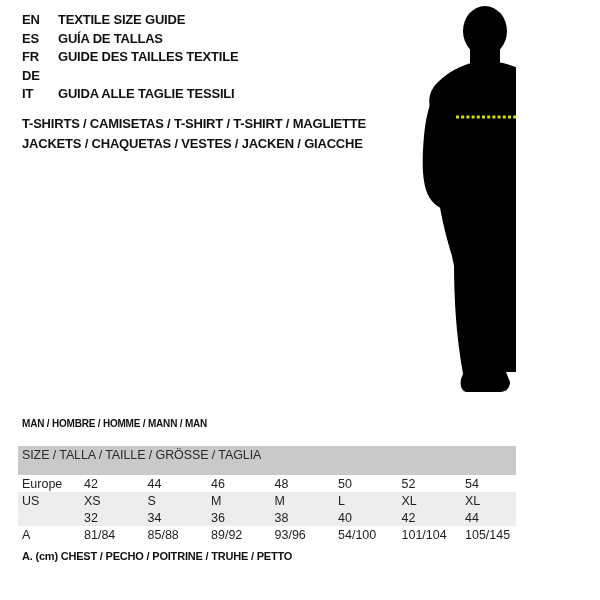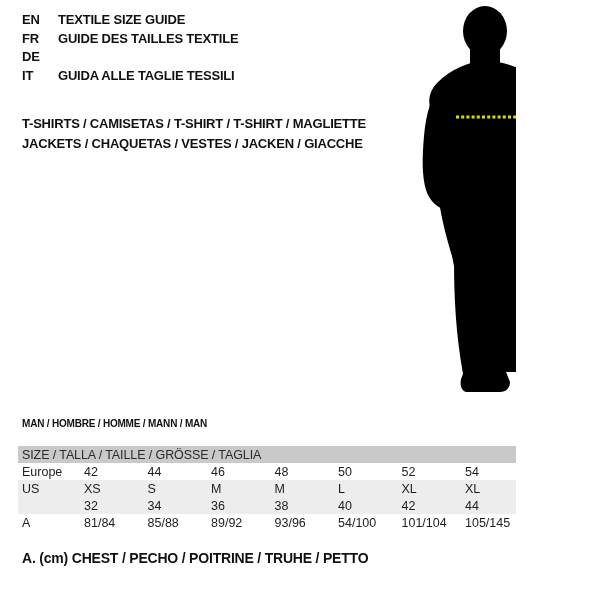--- a/index.html
+++ b/index.html
@@ -12,35 +12,39 @@
   .lang-row{display:flex;font-size:13px;font-weight:700;line-height:18.6px;letter-spacing:-0.2px;white-space:nowrap;}
   .lang-code{width:36px;flex:0 0 36px;}
   
   .cat-list{position:absolute;left:22px;top:114px;font-size:13px;font-weight:700;line-height:19.5px;letter-spacing:-0.2px;white-space:nowrap;}
   
   .figure{position:absolute;left:410px;top:4px;width:170px;height:400px;}
   
   .section-title{position:absolute;left:22px;top:418px;font-size:10px;font-weight:700;letter-spacing:-0.2px;white-space:nowrap;}
   
   .size-table{position:absolute;left:18px;top:446px;width:574px;border-collapse:collapse;table-layout:fixed;font-size:12.5px;}
-  .size-table thead td{height:17px;padding:0 0 0 4px;font-weight:400;color:#2b2b2b;letter-spacing:-0.1px;}
+  .size-table thead td{height:17px;padding:0 0 12px 4px;font-weight:400;color:#2b2b2b;letter-spacing:-0.1px;}
   .size-table tbody td{height:17px;padding:0;color:#1d1d1d;}
   .size-table td.row-label{text-align:left;padding-left:4px;color:#222;}
   
-  .footnote{position:absolute;left:22px;top:550px;font-size:14px;font-weight:700;letter-spacing:-0.2px;white-space:nowrap;}
+  .footnote{position:absolute;left:22px;top:550px;font-size:11px;font-weight:700;letter-spacing:-0.2px;white-space:nowrap;}
 </style>
 </head>
 <body>
 
 <div class="page">
 
   <div class="lang-list">
       <div class="lang-row">
         <span class="lang-code">EN</span>
         <span class="lang-title">TEXTILE SIZE GUIDE</span>
+      </div>
+      <div class="lang-row">
+        <span class="lang-code">ES</span>
+        <span class="lang-title">GUÍA DE TALLAS</span>
       </div>
       <div class="lang-row">
         <span class="lang-code">FR</span>
         <span class="lang-title">GUIDE DES TAILLES TEXTILE</span>
       </div>
       <div class="lang-row">
         <span class="lang-code">DE</span>
       </div>
       <div class="lang-row">
         <span class="lang-code">IT</span>

